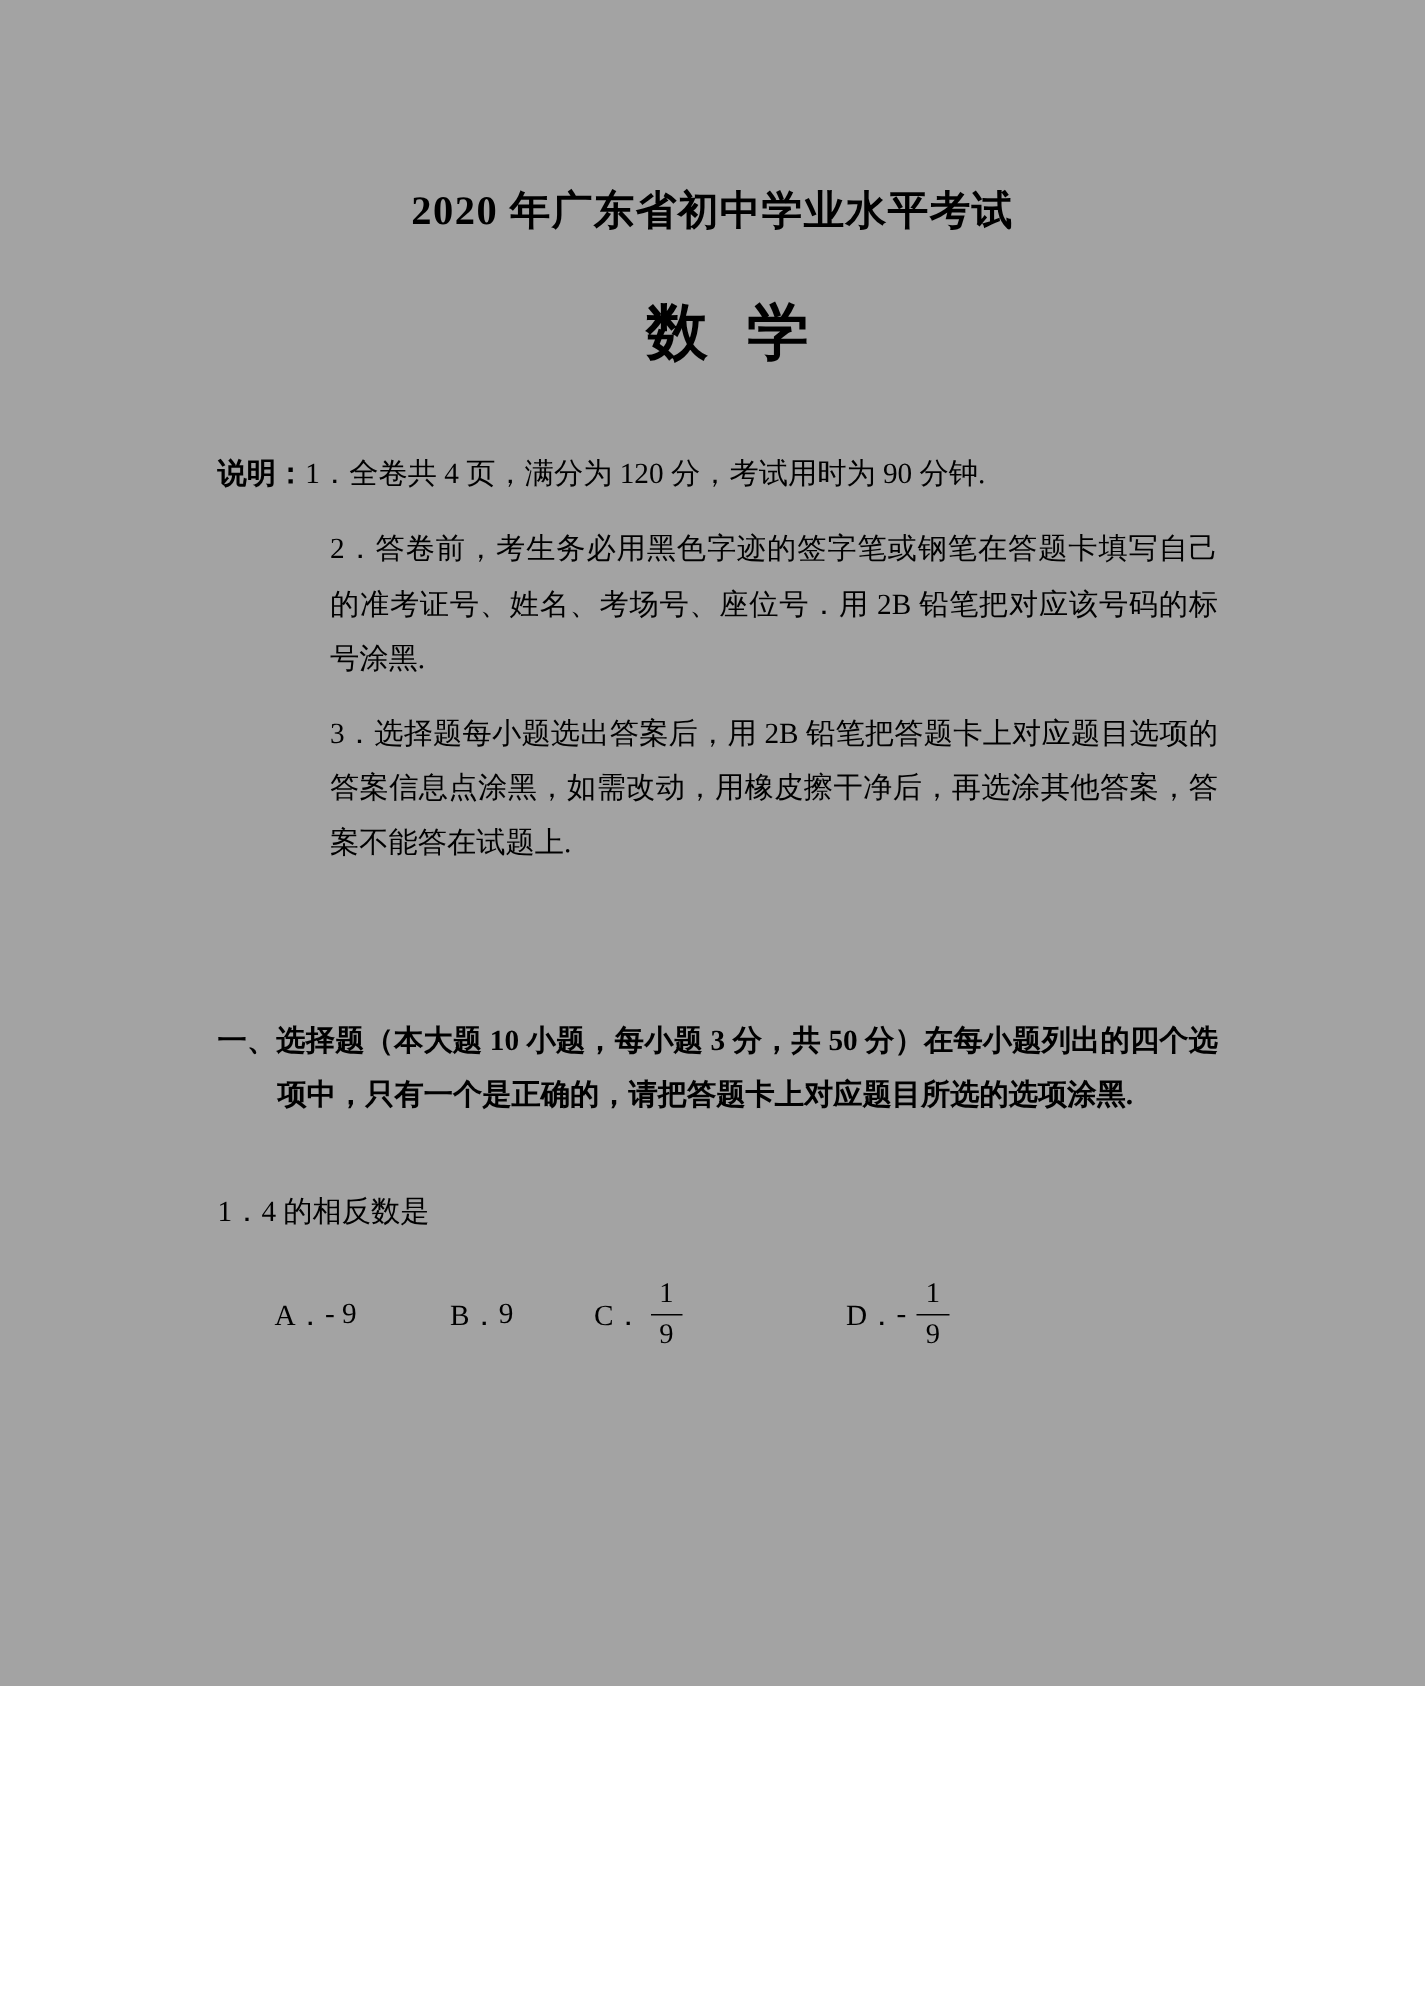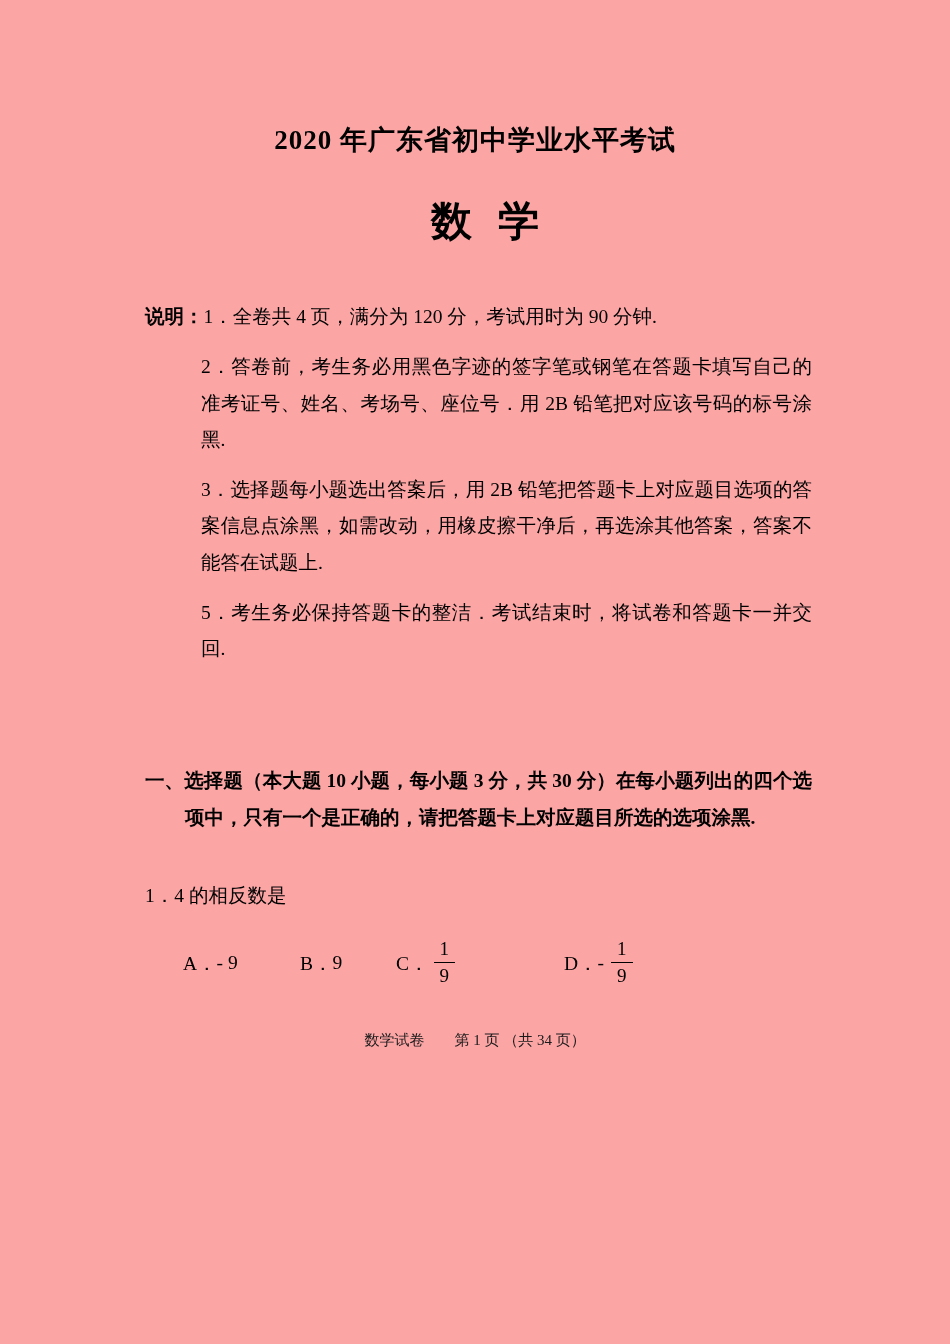--- a/index.html
+++ b/index.html
@@ -4,22 +4,22 @@
 <style>
   * { margin: 0; padding: 0; box-sizing: border-box; }
   html, body { background: #ffffff; }
   body {
     width: 950px; height: 1344px;
     font-family: "Liberation Serif", "DejaVu Serif", serif;
     color: #000;
   }
   .page {
     position: relative;
-    width: 950px; height: 1344px;
-    background: #fca5a5;
+    width: 950px; height: 1124px;
+    background: #a3a3a3;
     overflow: hidden;
   }
   .title {
     padding-top: 122px;
     text-align: center;
     font-size: 27px;
     font-weight: bold;
     letter-spacing: 1px;
   }
   .subject {
@@ -34,21 +34,21 @@
     margin: 50px 138px 0 145px;
     font-size: 19.5px;
   }
   .inst-first {
     line-height: 1.86;
     text-align: justify;
   }
   .inst-label { font-weight: bold; margin-top: 36px; }
   .inst {
     margin-top: 14px;
-    margin-left: 56px;
+    margin-left: 75px;
     line-height: 1.86;
     text-align: justify;
   }
   .section-heading {
     margin: 96px 138px 0 145px;
     font-size: 19.5px;
     font-weight: bold;
     line-height: 1.86;
     padding-left: 40px;
     text-indent: -40px;
@@ -106,24 +106,23 @@
 <div class="page">
 
   <h1 class="title">2020 年广东省初中学业水平考试</h1>
 
   <h2 class="subject">数 学</h2>
 
   <div class="instructions">
     <p class="inst-first"><span class="inst-label">说明：</span><span>1．全卷共 4 页，满分为 120 分，考试用时为 90 分钟.</span></p>
     <p class="inst">2．答卷前，考生务必用黑色字迹的签字笔或钢笔在答题卡填写自己的准考证号、姓名、考场号、座位号．用 2B 铅笔把对应该号码的标号涂黑.</p>
     <p class="inst">3．选择题每小题选出答案后，用 2B 铅笔把答题卡上对应题目选项的答案信息点涂黑，如需改动，用橡皮擦干净后，再选涂其他答案，答案不能答在试题上.</p>
-    <p class="inst">5．考生务必保持答题卡的整洁．考试结束时，将试卷和答题卡一并交回.</p>
   </div>
 
-  <div class="section-heading">一、选择题（本大题 10 小题，每小题 3 分，共 30 分）在每小题列出的四个选项中，只有一个是正确的，请把答题卡上对应题目所选的选项涂黑.</div>
+  <div class="section-heading">一、选择题（本大题 10 小题，每小题 3 分，共 50 分）在每小题列出的四个选项中，只有一个是正确的，请把答题卡上对应题目所选的选项涂黑.</div>
 
   <p class="question q1">1．4 的相反数是</p>
 
   <div class="options">
     <span class="opt opt-a">
         <span>A．</span>
         <span class="opt-text">- 9</span>
       </span>
 
     <span class="opt opt-b">
@@ -143,15 +142,14 @@
         <span>D．</span>
         <span class="minus">-</span>
         <span class="frac">
           <span class="num">1</span>
           <span class="den">9</span>
         </span>
       </span>
   </div>
 
 
-  <div class="footer"><span>数学试卷　　第 1 页 （共 34 页）</span></div>
 
 </div>
 
 </body></html>

